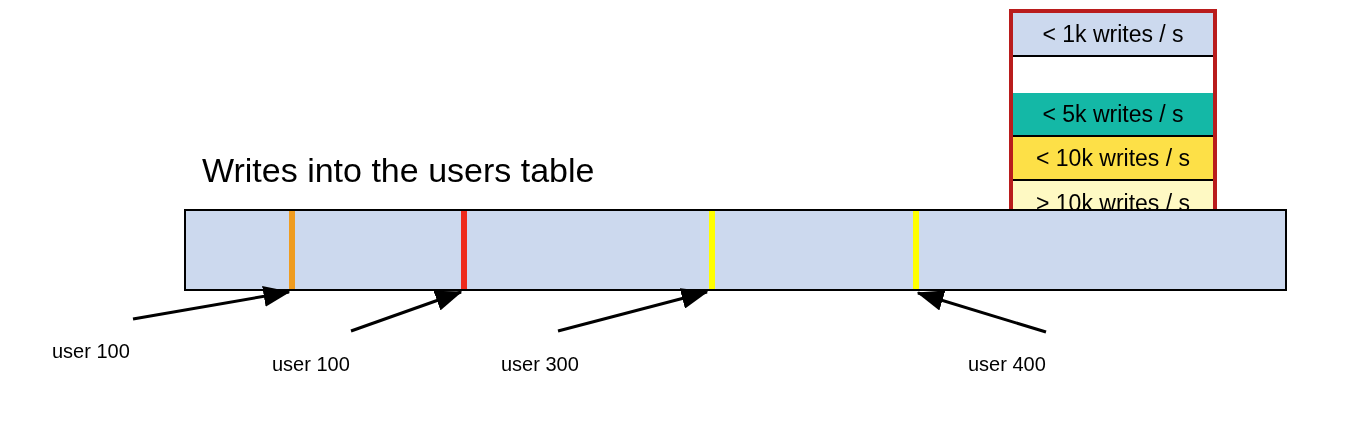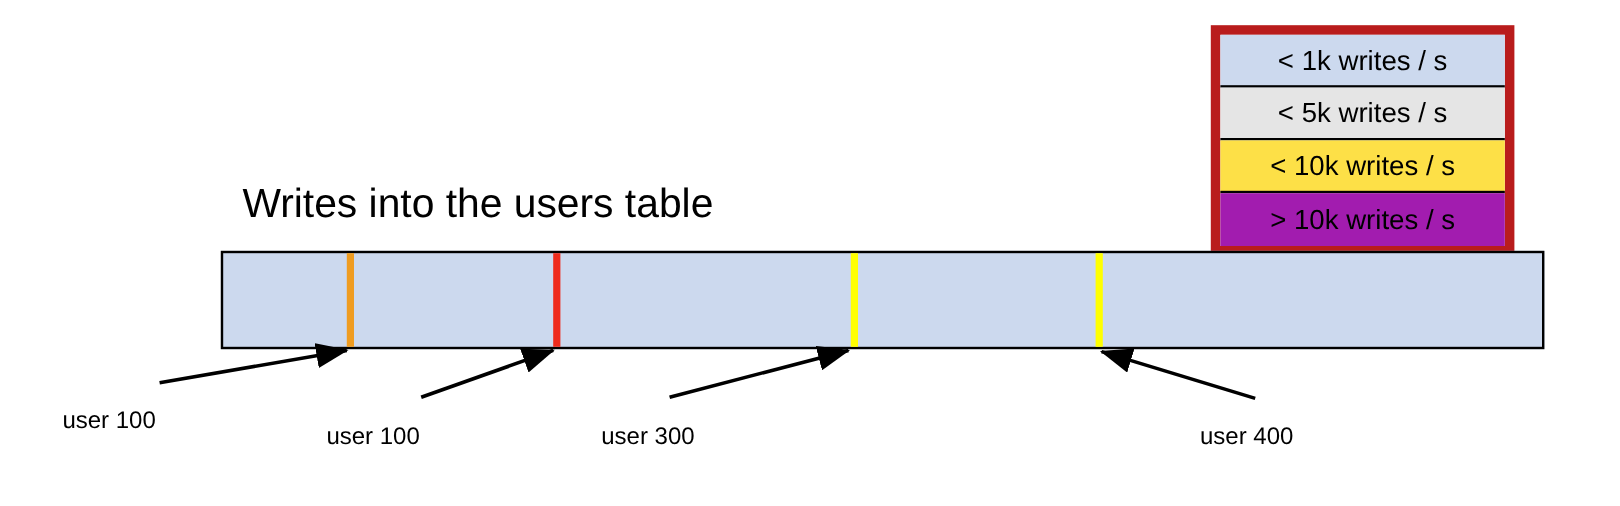--- a/index.html
+++ b/index.html
@@ -13,23 +13,23 @@
     position: relative;
     overflow: hidden;
     font-family: "Liberation Sans", sans-serif;
     color: #000000;
   }
 
   
   #legend {
     position: absolute;
     left: 1009px;
-    top: 21px;
-    width: 253px;
-    border: 8px solid #b91c1c;
+    top: 9px;
+    width: 208px;
+    border: 4px solid #b91c1c;
     box-sizing: border-box;
   }
   .legend-row {
     height: 44px;
     box-sizing: border-box;
     display: flex;
     align-items: center;
     justify-content: center;
     border-bottom: 2px solid #000000;
     font-size: 23px;
@@ -82,27 +82,27 @@
     white-space: nowrap;
   }
 </style>
 </head>
 <body>
 
 <div id="legend">
   <div class="legend-row" style="background:#ccd9ee;">
     <span>&lt; 1k writes / s</span>
   </div>
-  <div class="legend-row" style="background:#e5e5e5;">
+  <div class="legend-row" style="background:#14b8a6;margin-top:36px;">
     <span>&lt; 5k writes / s</span>
   </div>
   <div class="legend-row" style="background:#fde047;">
     <span>&lt; 10k writes / s</span>
   </div>
-  <div class="legend-row" style="background:#a21caf;">
+  <div class="legend-row" style="background:#fef9c3;">
     <span>&gt; 10k writes / s</span>
   </div>
 </div>
 
 <div id="chart-title">Writes into the users table</div>
 
 <div id="bar">
   <div class="stripe" style="left:103px;background:#ef9c20;"></div>
   <div class="stripe" style="left:275px;background:#ee2b1c;"></div>
   <div class="stripe" style="left:523px;background:#ffff00;"></div>
@@ -117,13 +117,13 @@
   </defs>
   <line x1="133" y1="319" x2="289" y2="292" stroke="#000000" stroke-width="3" marker-end="url(#arrowhead)"></line>
   <line x1="351" y1="331" x2="461" y2="292" stroke="#000000" stroke-width="3" marker-end="url(#arrowhead)"></line>
   <line x1="558" y1="331" x2="707" y2="292" stroke="#000000" stroke-width="3" marker-end="url(#arrowhead)"></line>
   <line x1="1046" y1="332" x2="918" y2="293" stroke="#000000" stroke-width="3" marker-end="url(#arrowhead)"></line>
 </svg>
 
 <div class="callout-label" style="left:52px; top:341px;">user 100</div>
 <div class="callout-label" style="left:272px; top:354px;">user 100</div>
 <div class="callout-label" style="left:501px; top:354px;">user 300</div>
-<div class="callout-label" style="left:968px; top:354px;margin-left:32px;">user 400</div>
+<div class="callout-label" style="left:968px; top:354px;">user 400</div>
 
 </body></html>

